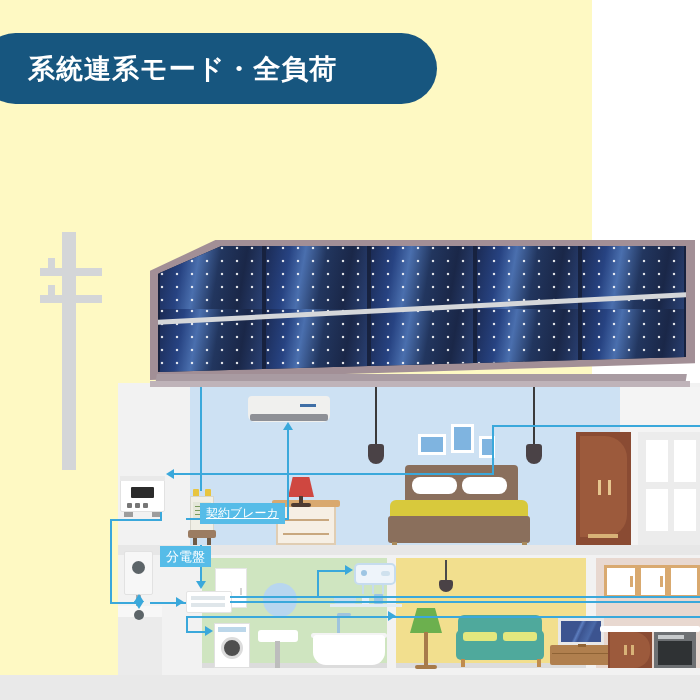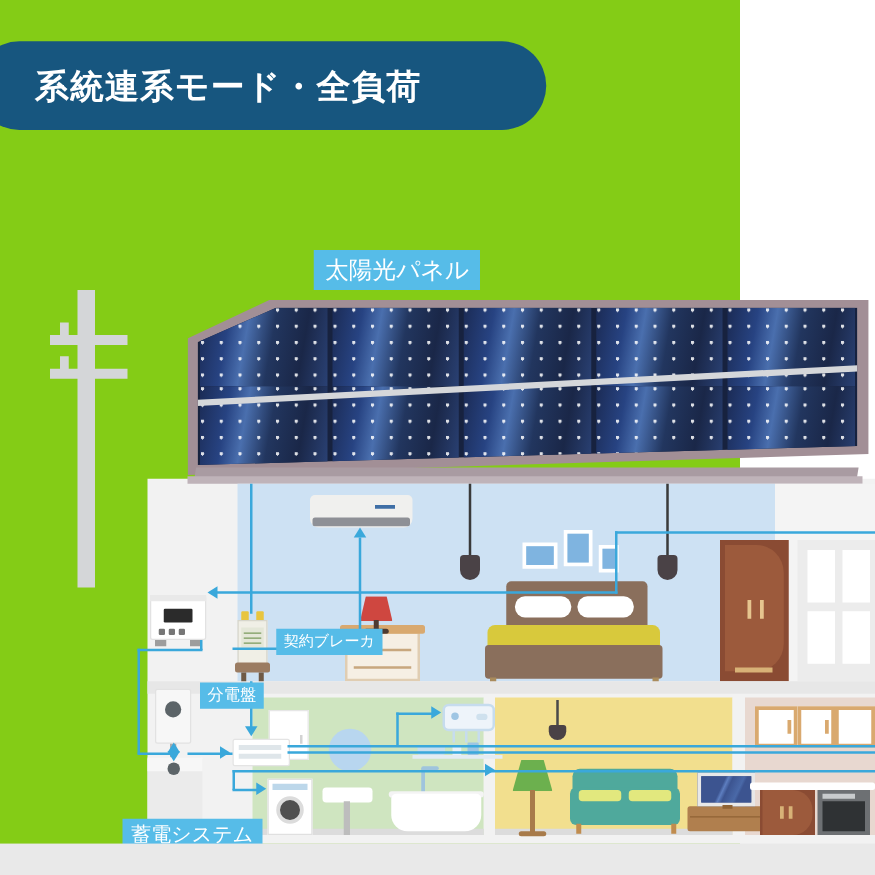--- a/index.html
+++ b/index.html
@@ -1,20 +1,20 @@
 <!DOCTYPE html>
 <html><head>
 <meta charset="utf-8">
 <style>
   html,body{margin:0;padding:0;}
   body{
     width:700px;height:700px;overflow:hidden;background:#ffffff;
     font-family:"DejaVu Sans","Liberation Sans",sans-serif;
   }
-  #stage{position:relative;width:592px;height:700px;background:#84cc16;}
+  #stage{position:relative;width:592px;height:700px;background:#fef9c3;}
 
   
   .banner{
     position:absolute;left:-20px;top:33px;width:457px;height:71px;
     background:#17567f;border-radius:36px;
     display:flex;align-items:center;
   }
   .banner-text{
     color:#ffffff;font-size:27px;font-weight:bold;letter-spacing:1px;
     margin-left:48px;white-space:nowrap;
@@ -181,21 +181,21 @@
   .ar-d{border-width:8px 5px 0 5px;border-color:#3aa8db transparent transparent transparent;}
   .ar-u{border-width:0 5px 8px 5px;border-color:transparent transparent #3aa8db transparent;}
 
   
   .lbl{
     position:absolute;background:#56bce8;color:#ffffff;
     font-size:12px;line-height:15px;padding:3px 6px;white-space:pre;
   }
   .lbl-solar{left:251px;top:200px;font-size:19px;line-height:24px;padding:4px 9px;}
   .lbl-inv{left:82px;top:429px;font-size:11.5px;line-height:14px;}
-  .lbl-brk{left:221px;top:503px;}
+  .lbl-brk{left:200px;top:503px;text-decoration:underline;}
   .lbl-dp{left:160px;top:546px;font-size:13px;}
   .lbl-batt{left:98px;top:655px;font-size:16px;line-height:20px;padding:3px 7px;}
 </style>
 </head>
 <body>
 
 <div id="stage">
 
   <div class="banner">
     <span class="banner-text">系統連系モード・全負荷</span>
@@ -444,21 +444,19 @@
     <div class="wire wire-h" style="left:317px;top:570px;width:30px;"></div>
     <div class="arrow ar-r" style="left:345px;top:565px;"></div>
 
     <div class="wire wire-v" style="left:186px;top:616px;height:16px;"></div>
     <div class="wire wire-h" style="left:186px;top:631px;width:22px;"></div>
     <div class="arrow ar-r" style="left:205px;top:626px;"></div>
 
     <div class="arrow ar-r" style="left:388px;top:611px;"></div>
   </div>
 
-  <div class="lbl lbl-solar">太陽光パネル</div>
   <div class="lbl lbl-brk">契約ブレーカ</div>
   <div class="lbl lbl-dp">分電盤</div>
-  <div class="lbl lbl-batt">蓄電システム</div>
 
   <div class="found-line"></div>
   <div class="foundation"></div>
 
 </div>
 
 </body></html>

